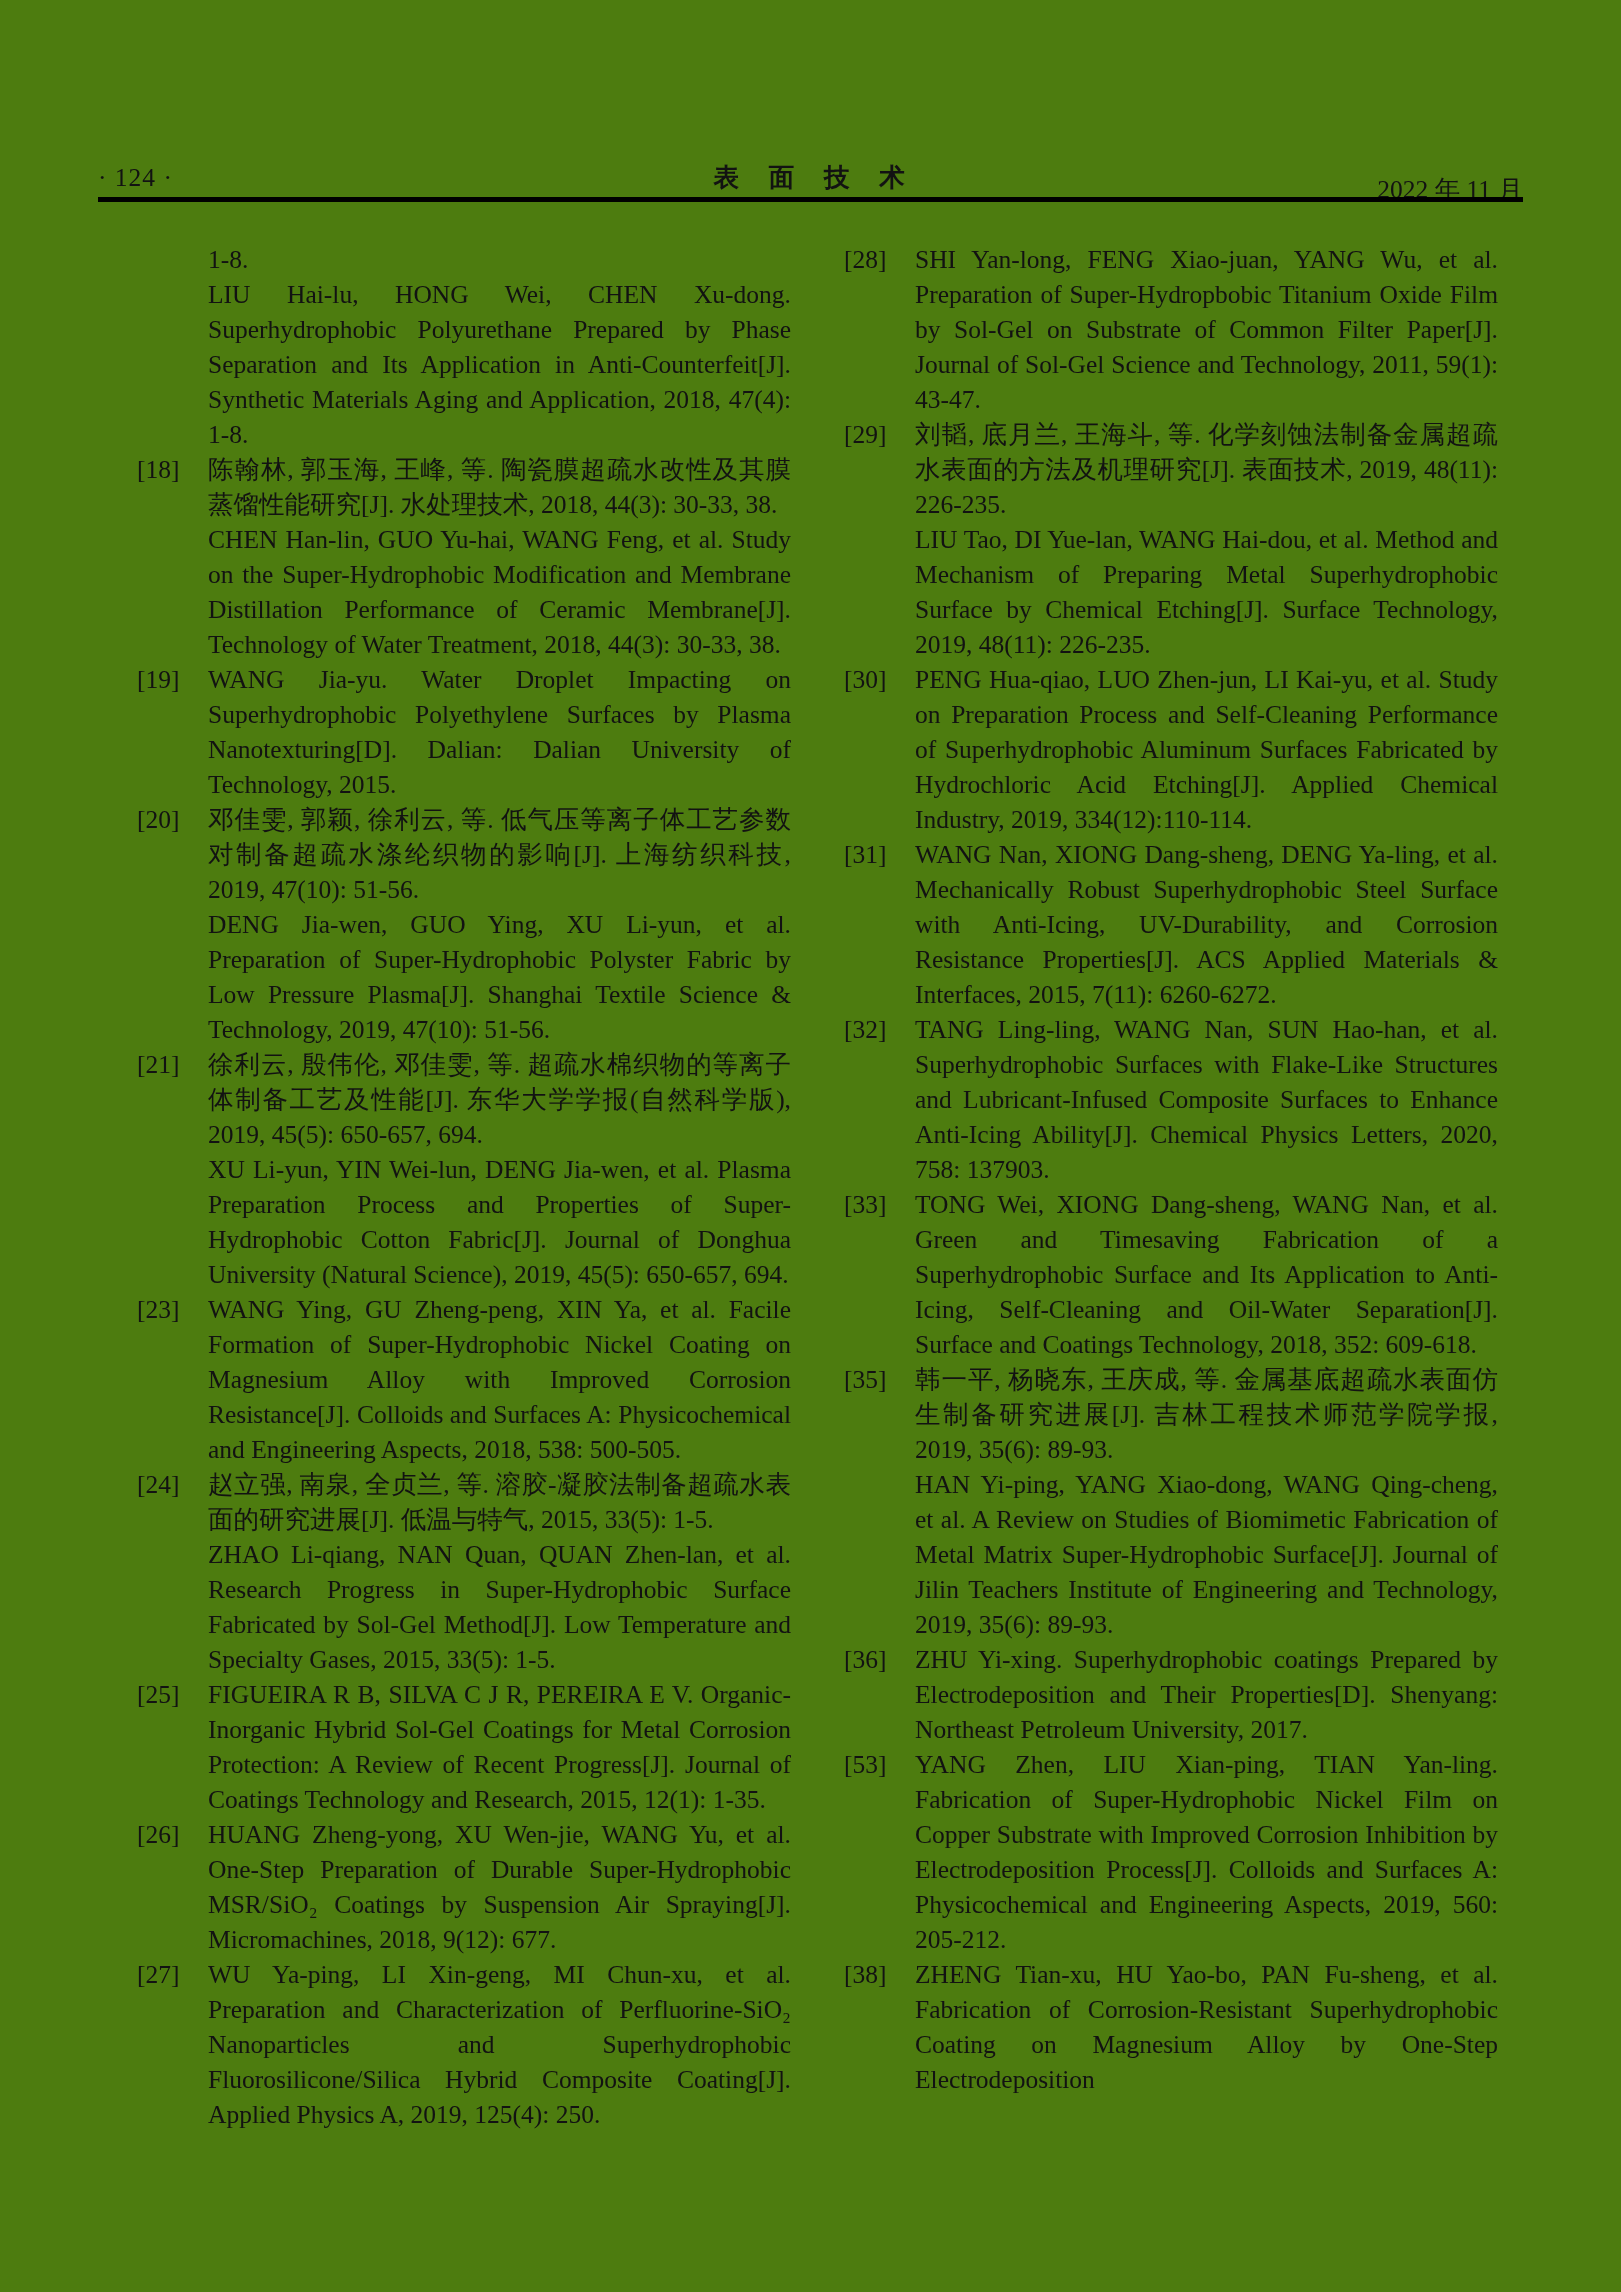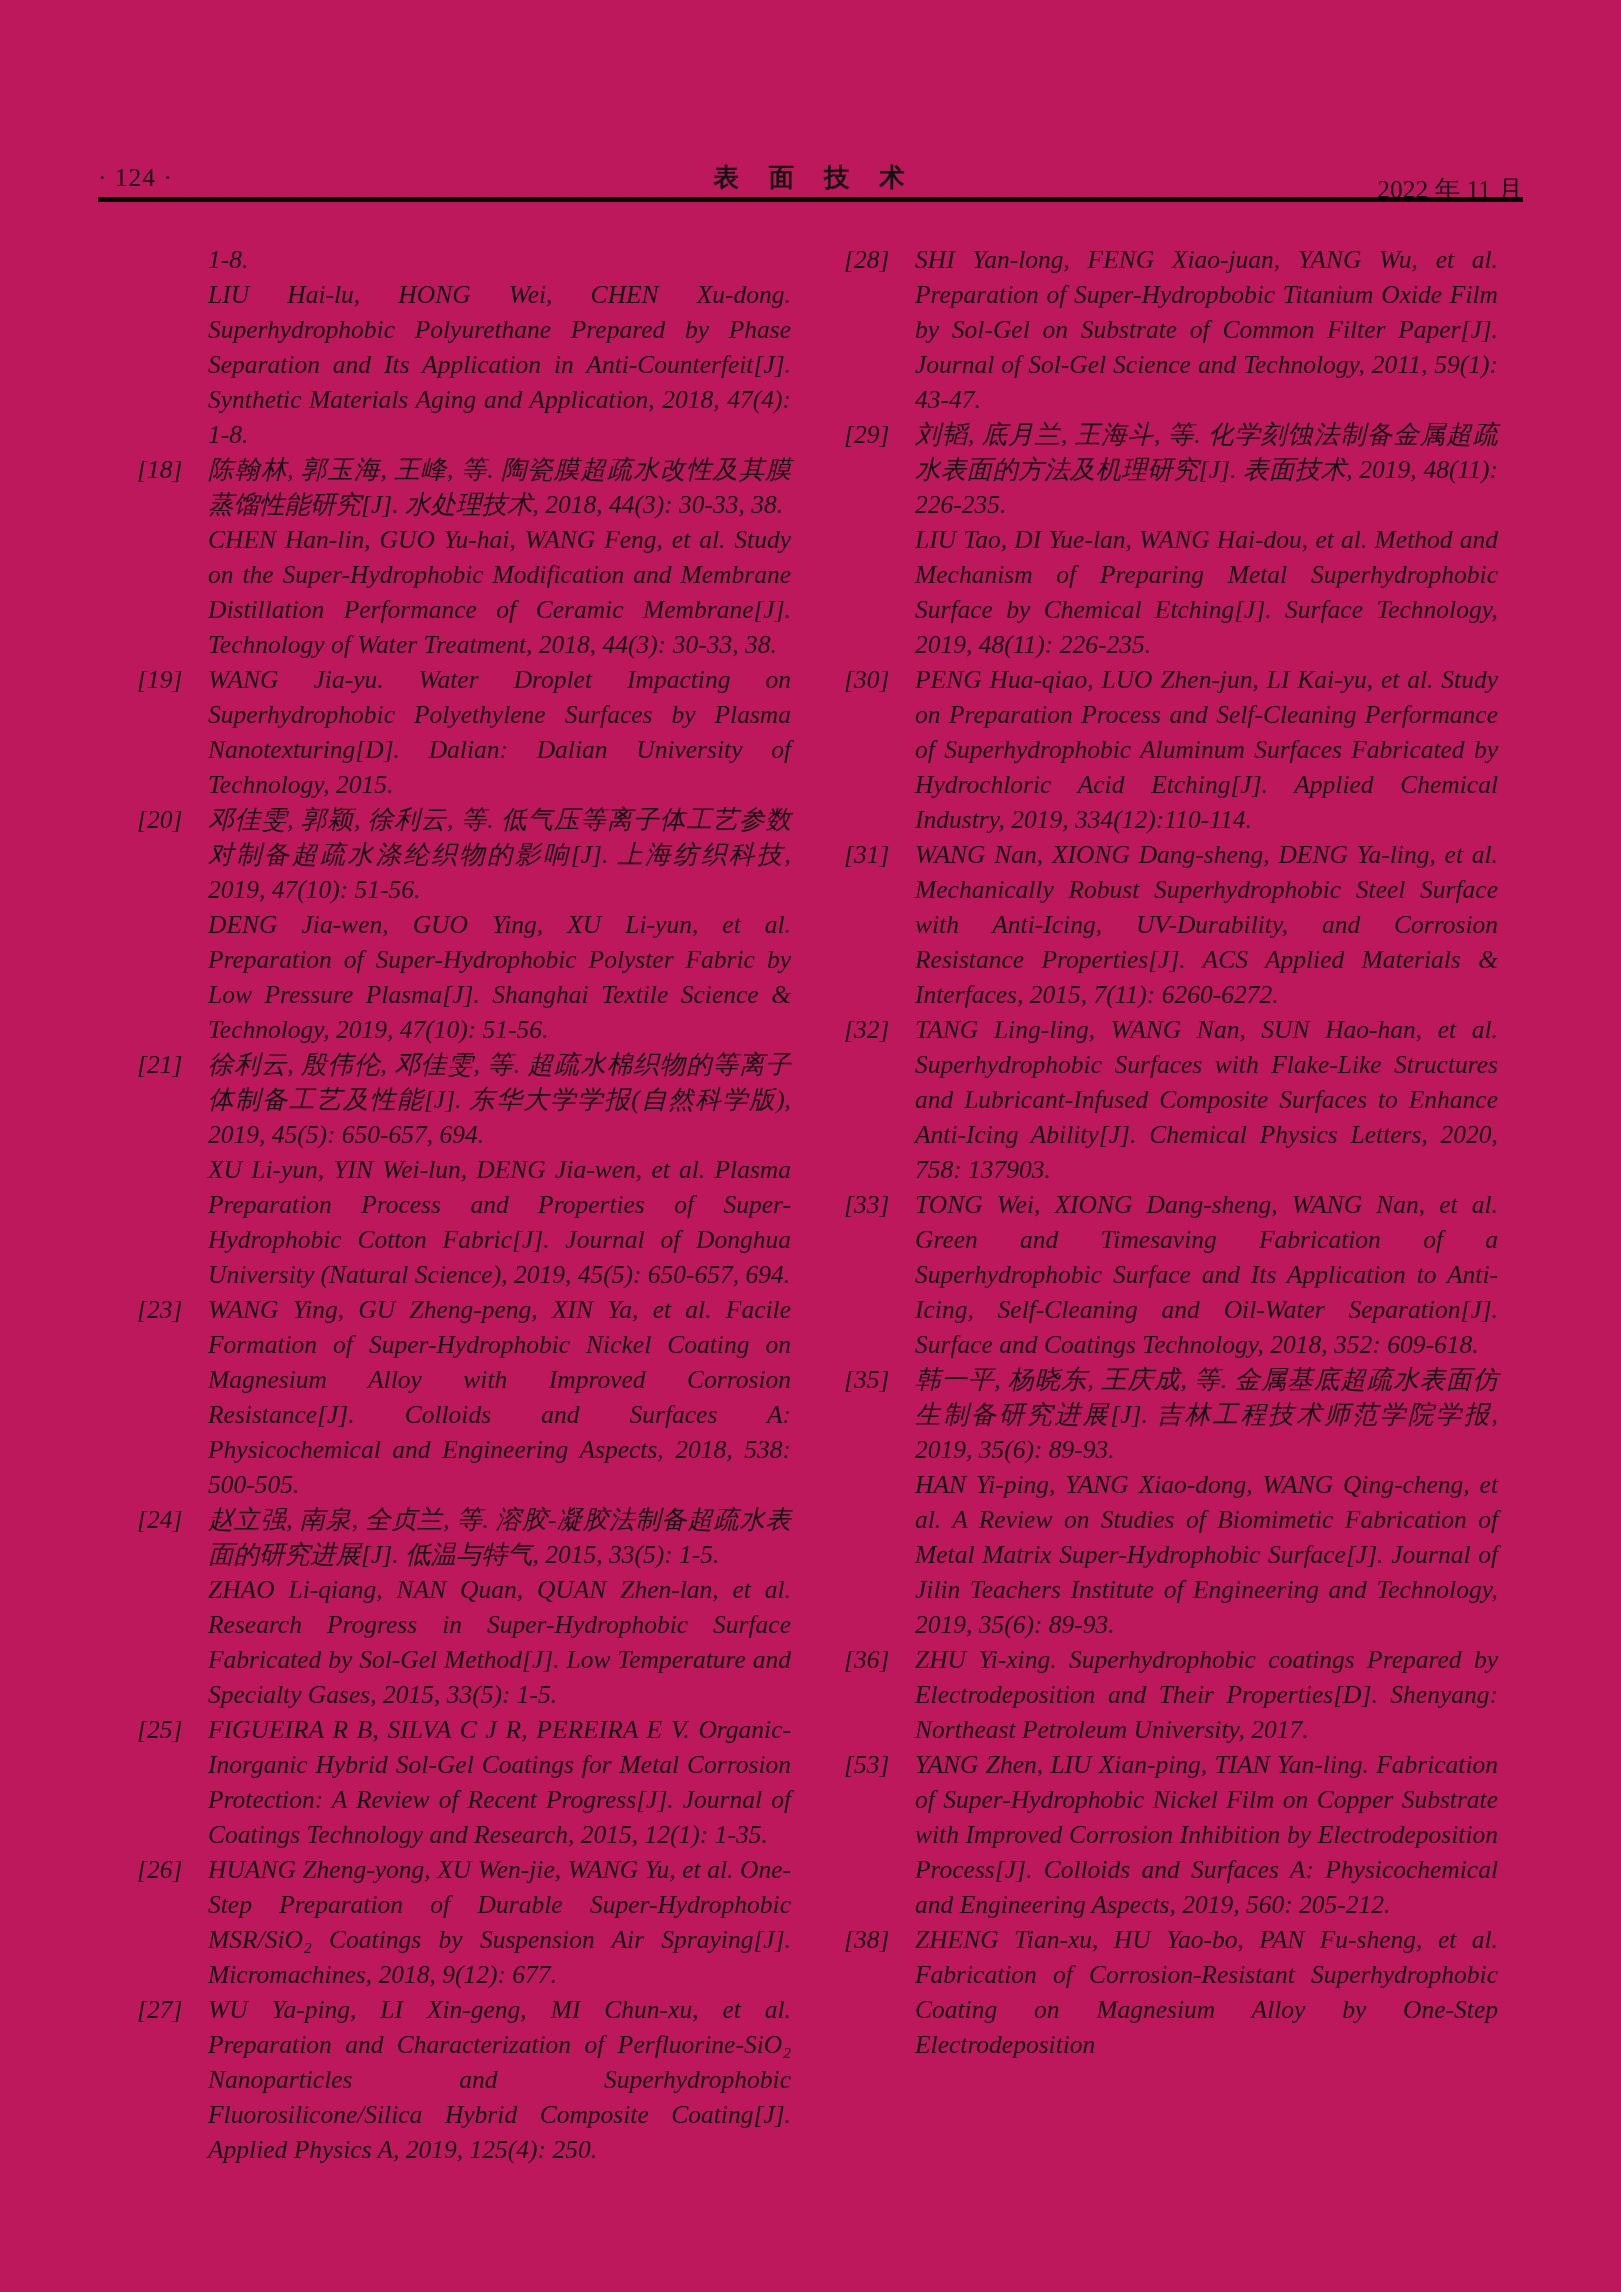--- a/index.html
+++ b/index.html
@@ -1,20 +1,20 @@
 <!DOCTYPE html>
 <html><head>
 <meta charset="utf-8">
 <style>
   html,body { margin:0; padding:0; background:#888; }
   .page {
     position:relative;
     width:1621px; height:2293px;
     margin:0 auto;
-    background:#be185d;
+    background:#4d7c0f;
     color:#121212;
     font-family:"Liberation Serif","DejaVu Serif",serif;
     overflow:hidden;
   }
   .header {
     position:absolute; top:159px; left:98px; right:98px; height:37px;
     font-size:25.5px; line-height:37px;
   }
   .page-num   { position:absolute; left:0; top:0; letter-spacing:1px; }
   .journal-title {
@@ -25,21 +25,21 @@
   .rule {
     position:absolute; top:197px; left:98px; width:1425px; height:4.9px;
     background:#000;
   }
   .columns {
     position:absolute; top:242px; left:137px; width:1361px;
     display:flex; justify-content:space-between;
   }
   .col {
     width:654px;
-    font-size:25.5px; line-height:35px;font-style:italic;
+    font-size:25.5px; line-height:35px;
   }
   .ref-item { position:relative; padding-left:71px; }
   .ref-label { position:absolute; left:0; top:0; width:71px; }
   .ref-para { text-align:justify; text-justify:inter-word; }
 </style>
 </head>
 <body>
 
 <div class="page">
   <div class="header">

